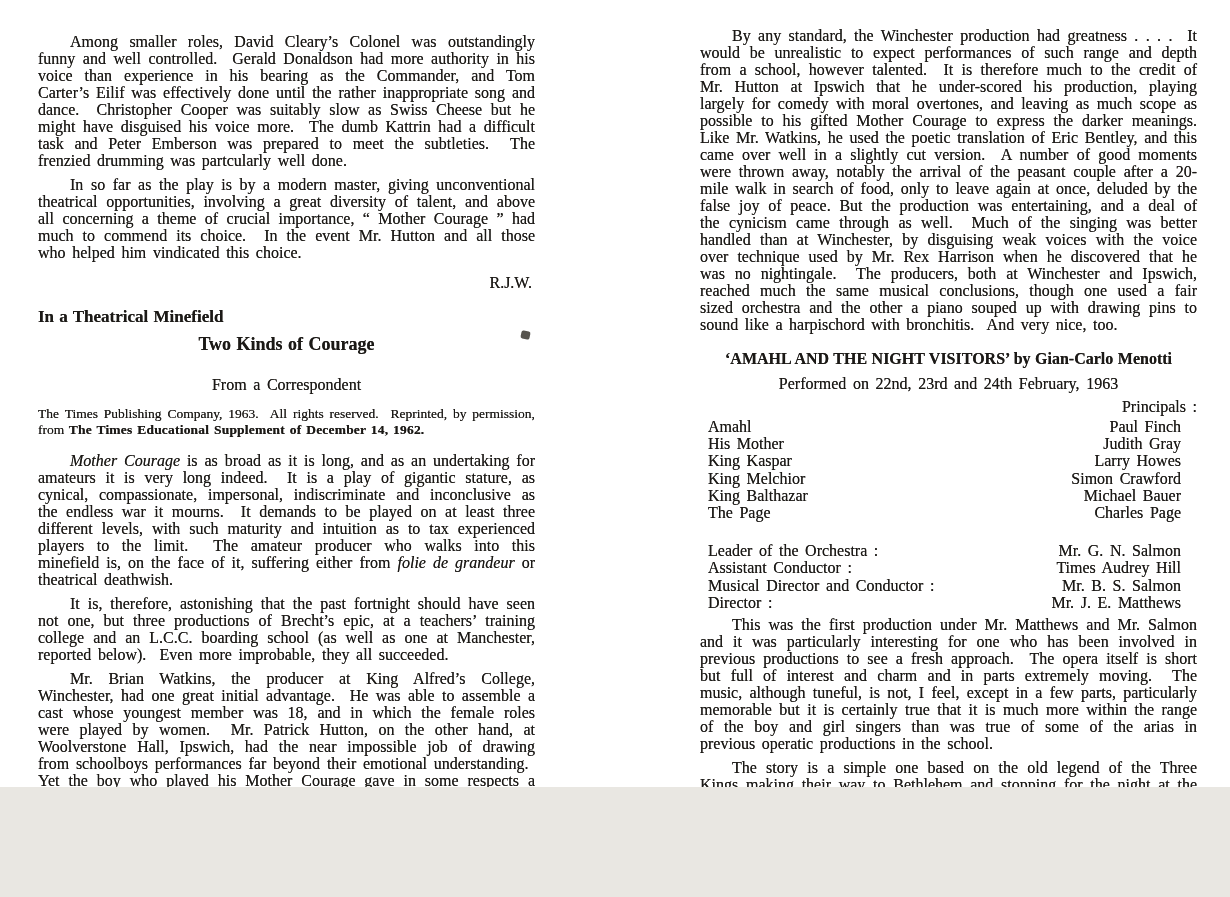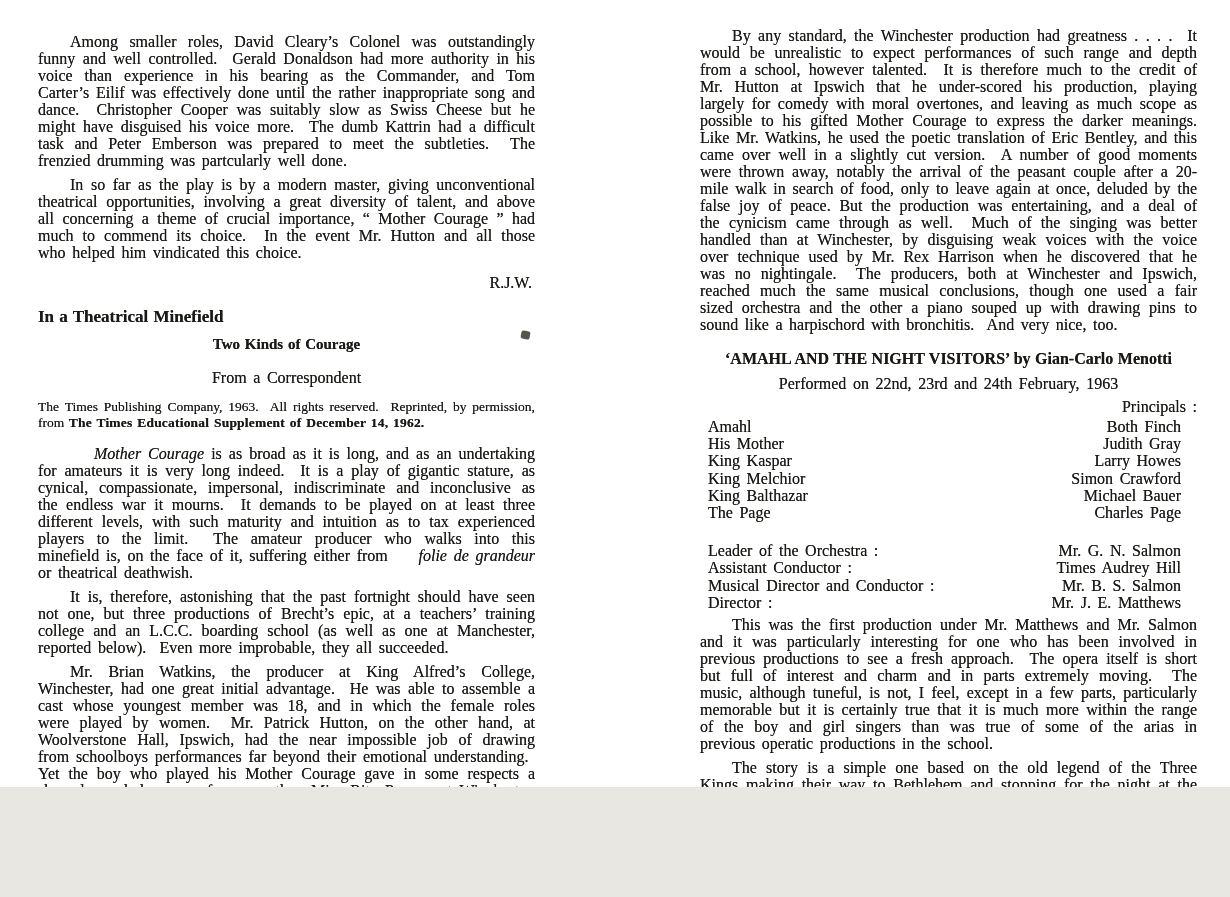--- a/index.html
+++ b/index.html
@@ -19,36 +19,36 @@
     line-height:17px;
     text-align:justify;
     word-spacing:2.6px;
   }
   .col-left{left:38px;top:33px;}
   .col-right{left:700px;top:27px;}
   p.body{margin:0;text-indent:32px;}
   p.body.gap{margin-top:7px;}
   .sig{text-align:right;margin-top:13px;padding-right:3px;}
   .sec-head{font-weight:bold;text-align:left;margin-top:17px;font-size:17px;word-spacing:1px;}
-  .title{font-weight:bold;text-align:center;margin-top:11px;font-size:15px;word-spacing:1px;}
-  .byline{text-align:center;margin-top:16px;}
+  .title{font-weight:bold;text-align:center;margin-top:11px;font-size:18px;word-spacing:1px;}
+  .byline{text-align:center;margin-top:23px;}
   .note{font-size:13.5px;line-height:16px;margin-top:13px;word-spacing:1.2px;text-align:justify;}
   .note b{letter-spacing:.2px;}
   .amahl-head{font-weight:bold;text-align:center;margin-top:17px;font-size:16px;word-spacing:.5px;}
   .performed{text-align:center;margin-top:8px;}
   .principals{text-align:right;margin-top:6px;}
   .list{margin-top:3px;padding:0 16px 0 8px;}
   .list-row{display:flex;justify-content:space-between;line-height:17.2px;}
   .staff{margin-top:21px;}
   .pagenum{position:absolute;font-size:15px;color:#23201c;}
   .pn-left{left:31px;top:866px;}
   .pn-right{left:1186px;top:855px;}
   .speck{position:absolute;background:#3a362f;opacity:.85;}
   .speck-a{left:521px;top:331px;width:9px;height:8px;border-radius:2px;transform:rotate(12deg);}
-  em{margin-left:24px;}
+  em{}
 </style>
 </head>
 <body>
 
 <div class="spread">
 
   <div class="col col-left">
     <p class="body">Among smaller roles, David Cleary’s Colonel was outstandingly funny and well controlled.&nbsp; Gerald Donaldson had more authority in his voice than experience in his bearing as the Commander, and Tom Carter’s Eilif was effectively done until the rather inappropriate song and dance.&nbsp; Christopher Cooper was suitably slow as Swiss Cheese but he might have disguised his voice more.&nbsp; The dumb Kattrin had a difficult task and Peter Emberson was prepared to meet the subtleties.&nbsp; The frenzied drumming was partcularly well done.</p>
     <p class="body gap">In so far as the play is by a modern master, giving unconventional theatrical opportunities, involving a great diversity of talent, and above all concerning a theme of crucial importance, “&nbsp;Mother Courage&nbsp;” had much to commend its choice.&nbsp; In the event Mr. Hutton and all those who helped him vindicated this choice.</p>
     <div class="sig">R.J.W.</div>
@@ -68,21 +68,21 @@
   <div class="col col-right">
     <p class="body">By any standard, the Winchester production had greatness&nbsp;.&nbsp;.&nbsp;.&nbsp;.&nbsp; It would be unrealistic to expect performances of such range and depth from a school, however talented.&nbsp; It is therefore much to the credit of Mr. Hutton at Ipswich that he under-scored his production, playing largely for comedy with moral overtones, and leaving as much scope as possible to his gifted Mother Courage to express the darker meanings. Like Mr. Watkins, he used the poetic translation of Eric Bentley, and this came over well in a slightly cut version.&nbsp; A number of good moments were thrown away, notably the arrival of the peasant couple after a 20-mile walk in search of food, only to leave again at once, deluded by the false joy of peace. But the production was entertaining, and a deal of the cynicism came through as well.&nbsp; Much of the singing was better handled than at Winchester, by disguising weak voices with the voice over technique used by Mr. Rex Harrison when he discovered that he was no nightingale.&nbsp; The producers, both at Winchester and Ipswich, reached much the same musical conclusions, though one used a fair sized orchestra and the other a piano souped up with drawing pins to sound like a harpischord with bronchitis.&nbsp; And very nice, too.</p>
 
     <div class="amahl-head">‘AMAHL AND THE NIGHT VISITORS’ by Gian-Carlo Menotti</div>
     <div class="performed">Performed on 22nd, 23rd and 24th February, 1963</div>
     <div class="principals">Principals :</div>
 
     <div class="list">
       <div class="list-row">
           <span>Amahl</span>
-          <span>Both Finch</span>
+          <span>Paul Finch</span>
         </div>
       <div class="list-row">
           <span>His Mother</span>
           <span>Judith Gray</span>
         </div>
       <div class="list-row">
           <span>King Kaspar</span>
           <span>Larry Howes</span>
         </div>
       <div class="list-row">

